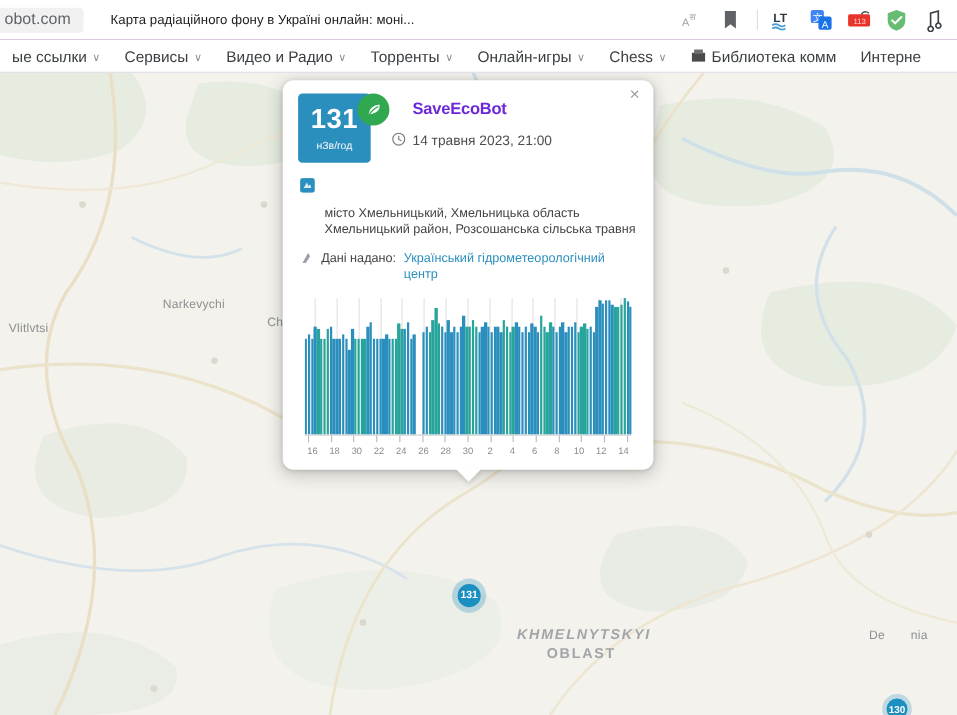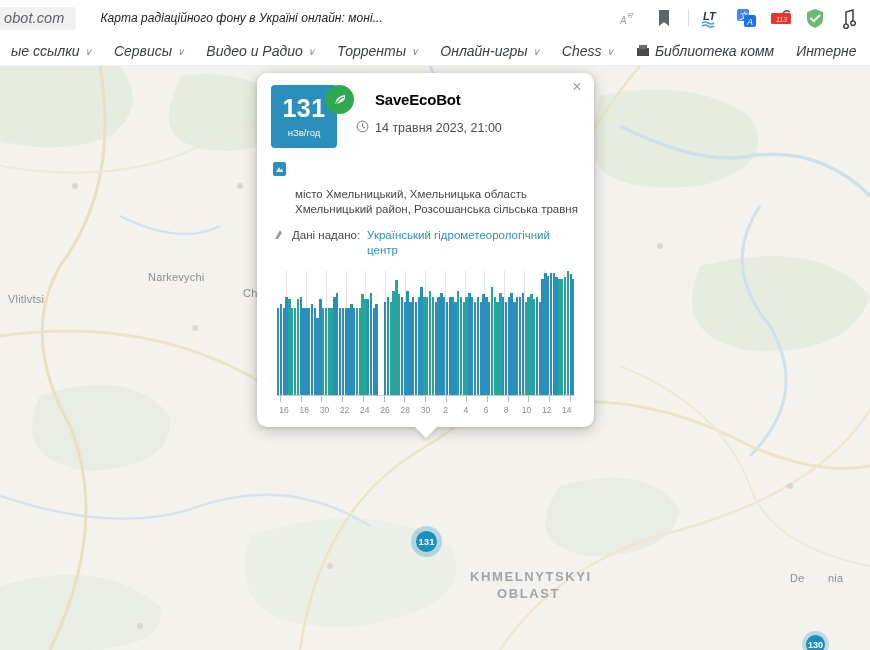--- a/index.html
+++ b/index.html
@@ -16,21 +16,20 @@
     overflow: hidden;
     background: #fff;
   }
 
   
   .chrome {
     position: absolute; top: 0; left: 0;
     width: 870px; height: 66px;
     background: #701a75;
     z-index: 40;
-    font-style: italic;
   }
   .tabstrip {
     position: relative;
     height: 36px;
     display: flex;
     align-items: center;
     background: #fff;
   }
   .url-chip {
     margin-left: -6px;
@@ -218,21 +217,21 @@
     left: -12px; top: 0px;
     width: 29px; height: 29px;
     border-radius: 50%;
     background: #2fa84f;
     display: flex; align-items: center; justify-content: center;
   }
   .brand-name {
     margin-left: 24px;
     font-size: 15px;
     font-weight: 700;
-    color: #000000;
+    color: #6d28d9;
     letter-spacing: -.2px;
     white-space: nowrap;
   }
   .time-row {
     display: flex;
     align-items: center;
     gap: 6px;
     margin-top: 9px;
     margin-left: 5px;
     font-size: 12.5px;
@@ -470,21 +469,21 @@
         <circle cx="515" cy="350" r="3"></circle>
           <circle cx="240" cy="120" r="3"></circle>
       </g>
     </svg>
 
     <div class="map-label" style="left:8px; top:227px;">Vlitlvtsi</div>
     <div class="map-label" style="left:148px; top:205px;">Narkevychi</div>
     <div class="map-label" style="left:243px; top:221px;">Ch</div>
     <div class="map-label" style="left:790px; top:506px;">De</div>
     <div class="map-label" style="left:828px; top:506px;">nia</div>
-    <div class="map-label region" style="left:470px; top:503px;">KHMELNYTSKYI</div>
+    <div class="map-label region" style="left:470px; top:503px;font-style:italic;">KHMELNYTSKYI</div>
     <div class="map-label region" style="left:497px; top:520px;">OBLAST</div>
 
     <div class="marker m-131">131</div>
     <div class="marker m-130">130</div>
   </div>
 
   <div class="popup">
     <div class="popup-tip"></div>
     <div class="popup-close">×</div>
 

